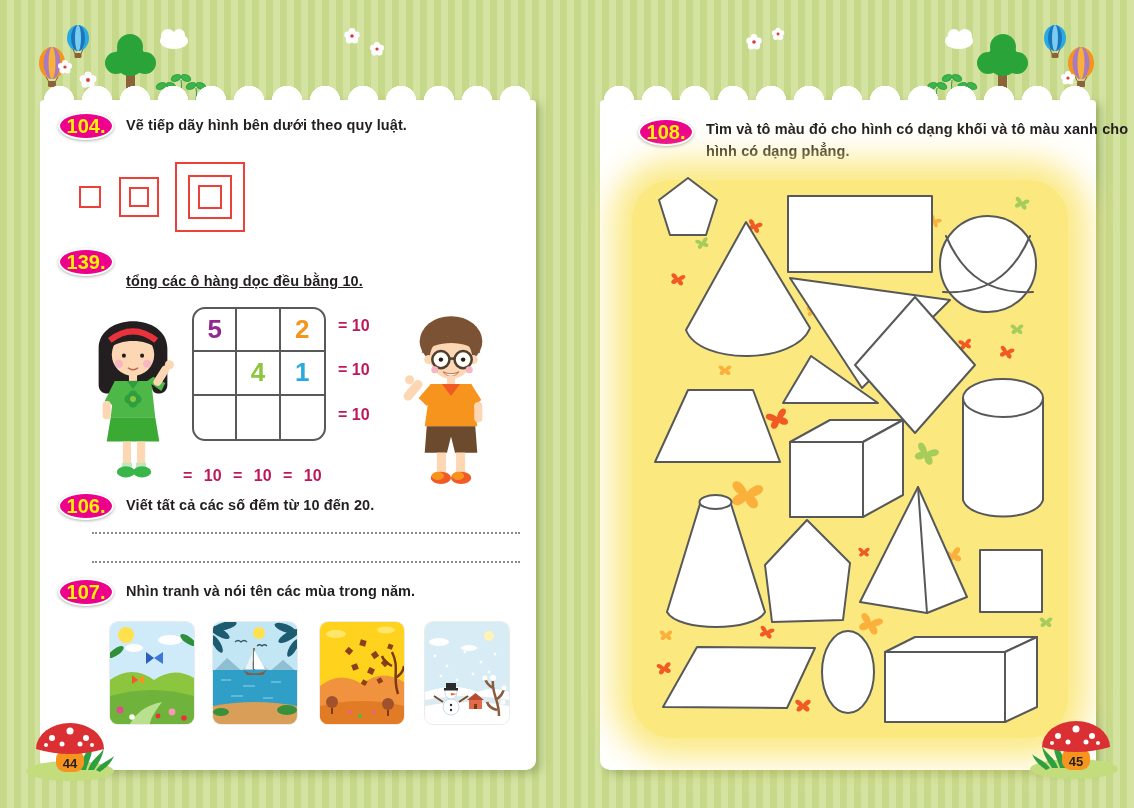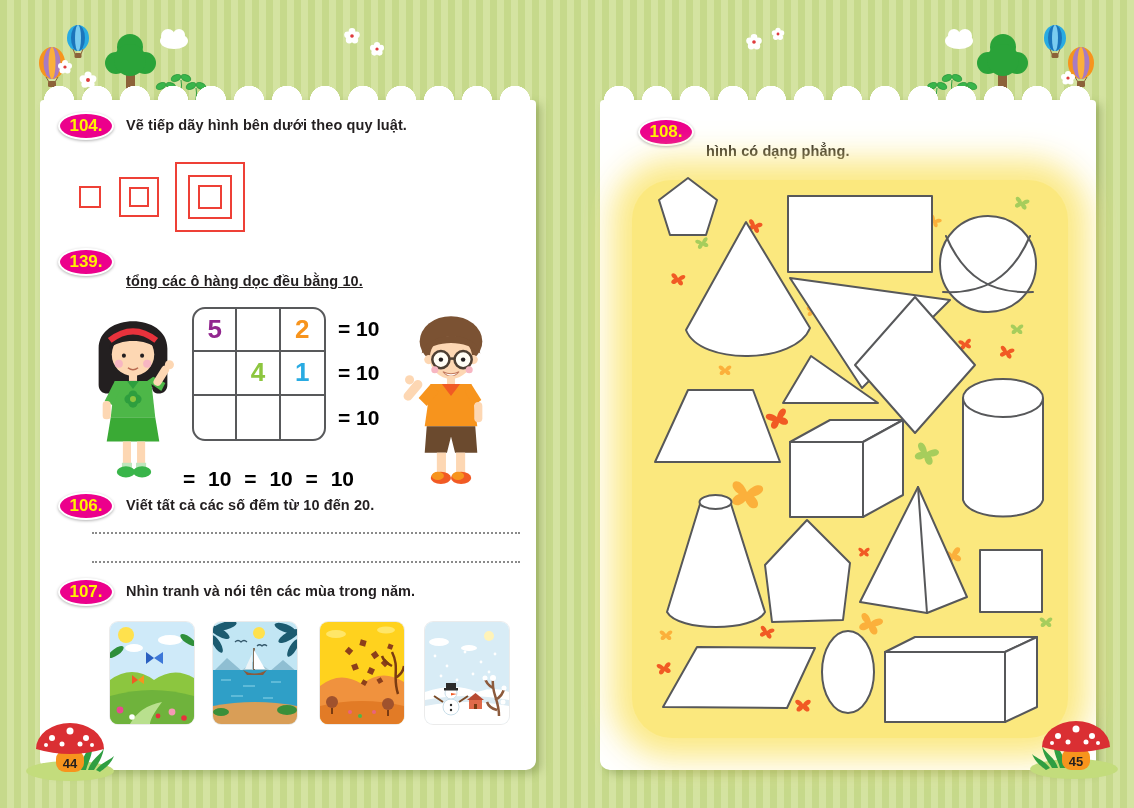--- a/index.html
+++ b/index.html
@@ -15,36 +15,36 @@
   }
   .page::before{
     content:"";position:absolute;left:0;right:0;top:-16px;height:17px;
     background-image:radial-gradient(circle at 50% 100%, #fff 0 15px, rgba(255,255,255,0) 15.5px);
     background-size:38px 17px;background-repeat:repeat-x;
   }
   .page-left{left:40px;} .page-right{left:600px;}
   .badge{
     position:absolute;width:56px;height:28px;box-sizing:border-box;
     background:#ec008c;border:2px solid #fff;border-radius:50%;
-    color:#fff200;font-weight:bold;font-size:17px;text-align:center;line-height:24px;
+    color:#fff200;font-weight:bold;font-size:20px;text-align:center;line-height:24px;
     box-shadow:0 1px 3px rgba(0,0,0,.3);
   }
   .task-text{position:absolute;font-weight:bold;color:#231f20;font-size:14.5px;white-space:nowrap;letter-spacing:.1px;}
   .sq{position:absolute;border:2px solid #ee4036;box-sizing:border-box;}
   .magic-grid{
     position:absolute;left:152px;top:207px;width:134px;height:134px;box-sizing:border-box;
     border:2.5px solid #58595b;border-radius:13px;background:#fff;
     display:grid;grid-template-columns:repeat(3,1fr);grid-template-rows:repeat(3,1fr);
   }
   .cell{display:flex;align-items:center;justify-content:center;font-size:26px;font-weight:bold;
     border-right:2px solid #58595b;border-bottom:2px solid #58595b;}
   .cell:nth-child(3n){border-right:none;}
   .cell:nth-child(n+7){border-bottom:none;}
   .c-purple{color:#92278f}.c-orange{color:#f7941d}.c-green{color:#8dc63f}.c-blue{color:#29abe2}
-  .eq{position:absolute;font-size:21px;font-weight:bold;color:#000000;white-space:nowrap;}
+  .eq{position:absolute;font-size:16px;font-weight:bold;color:#be185d;white-space:nowrap;}
   .eq-bottom{word-spacing:7px;}
   .dotline{position:absolute;width:428px;height:0;border-bottom:2px dotted #8a8a8a;}
   .season-card{position:absolute;width:84px;height:102px;border-radius:8px;overflow:hidden;top:522px;
     box-shadow:0 0 0 1px rgba(0,0,0,.08);}
   .glow{
     position:absolute;left:32px;top:80px;width:436px;height:558px;border-radius:40px;
     background:#fbe87e;box-shadow:0 0 32px 20px rgba(251,232,126,.95);
   }
   .shapes-svg{position:absolute;left:30px;top:70px;}
   .sh{fill:#fff;stroke:#57585a;stroke-width:2;stroke-linejoin:round;}
@@ -430,20 +430,21 @@
           <circle cx="79" cy="66" r="2.5"></circle>
           <circle cx="62" cy="70" r="2.5"></circle>
           <circle cx="78" cy="80" r="2.5"></circle>
         </g>
     </svg>
   </div>
 </div>
 
 <div class="page page-right">
   <div class="badge" style="left:38px;top:18px;">108.</div>
+  <div class="task-text" style="left:106px;top:21px;">Tìm và tô màu đỏ cho hình có dạng khối và tô màu xanh cho</div>
   <div class="task-text" style="left:106px;top:43px;">hình có dạng phẳng.</div>
 
   <div class="glow"></div>
 
   <svg class="shapes-svg" width="470" height="575" viewBox="0 0 470 575">
     <g id="butterfly-layer">
         <g transform="translate(125,55) rotate(20) scale(1)">
           <path d="M0,0 C-5,-8 -11,-2 -3.5,1.5 C-9,5 -4,10 0,4 C4,10 9,5 3.5,1.5 C11,-2 5,-8 0,0 Z" fill="#f15a24"></path>
         </g>
         <g transform="translate(72,72) rotate(-15) scale(0.9)">

